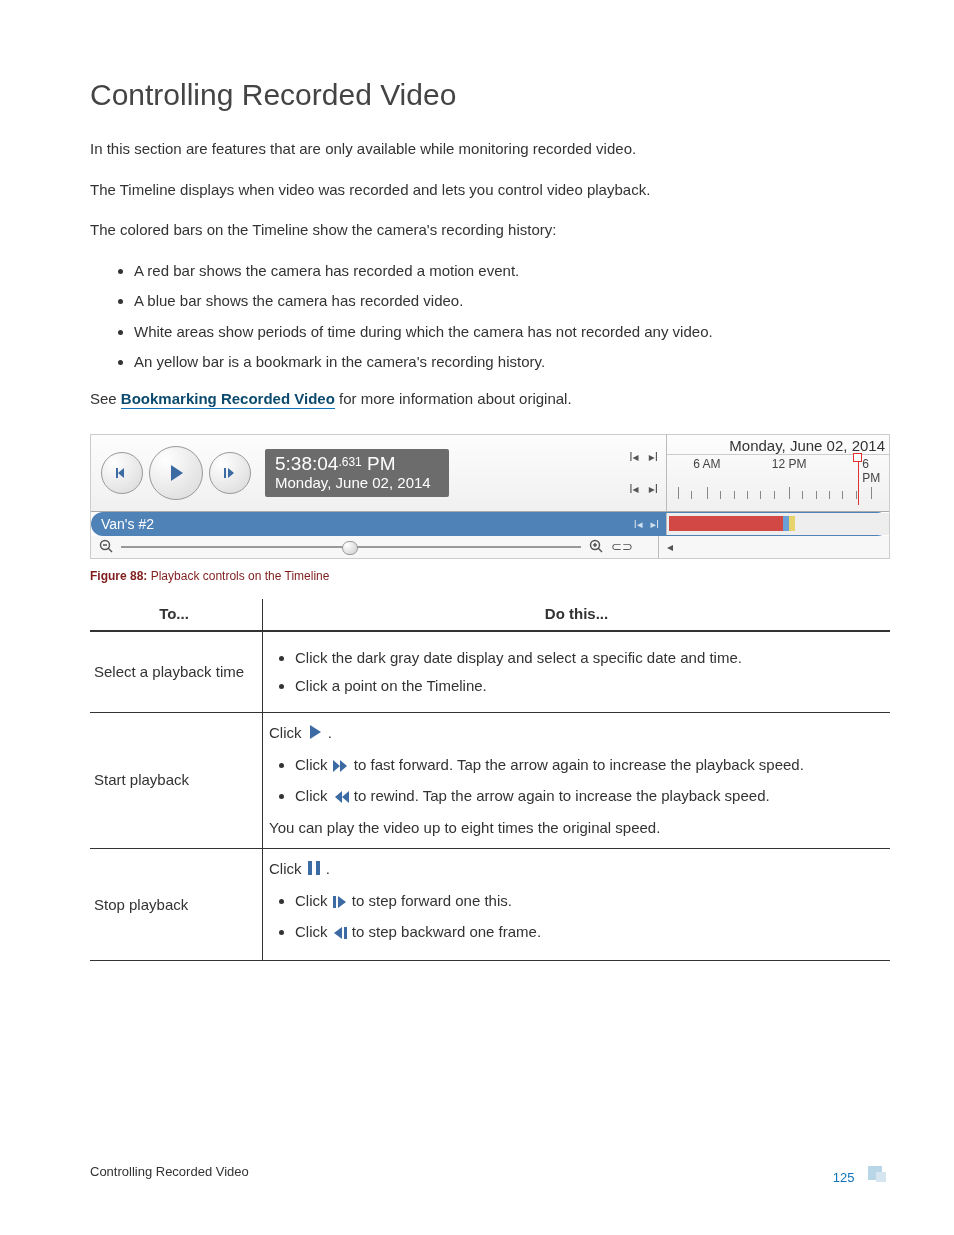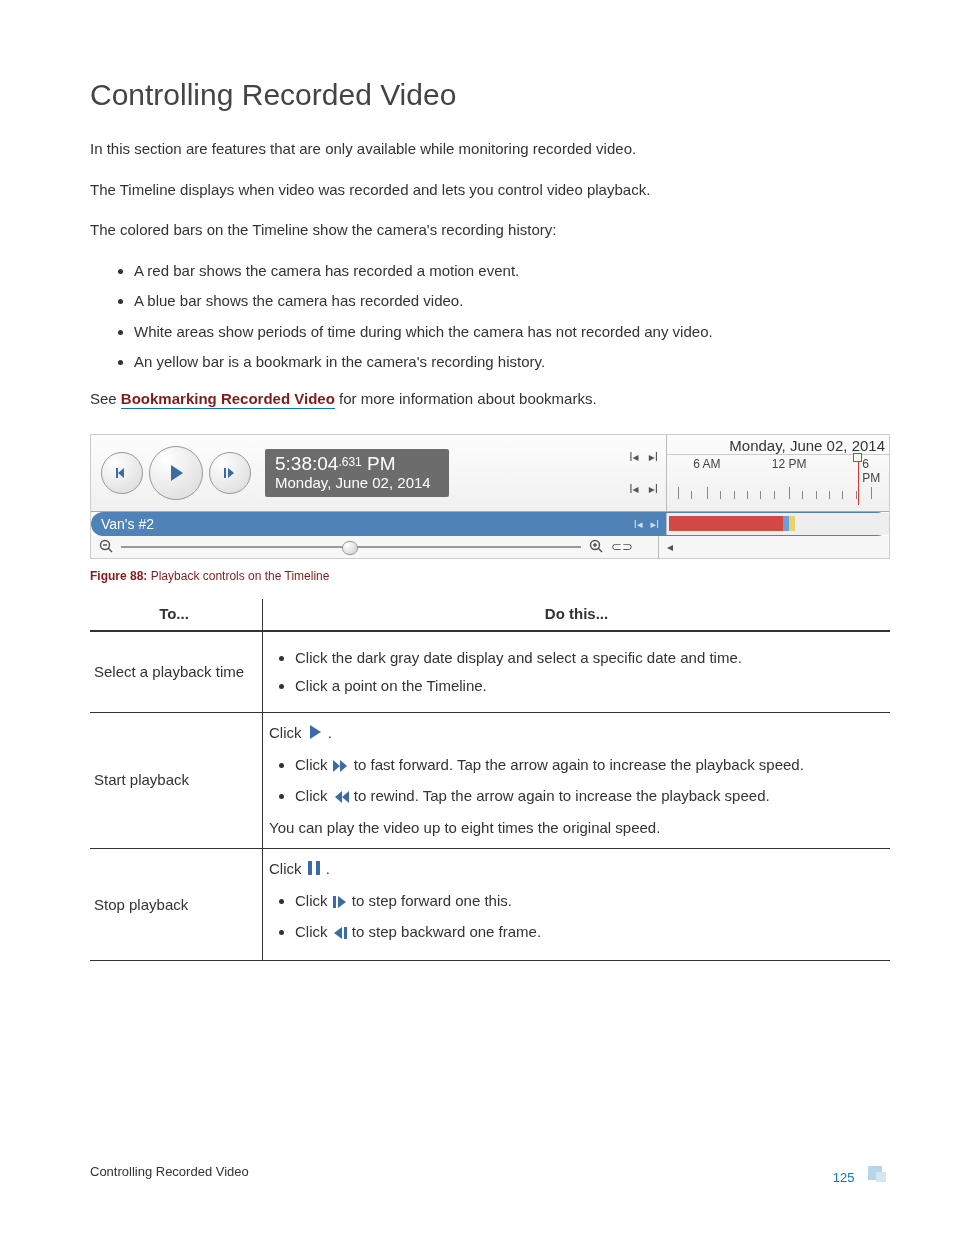--- a/index.html
+++ b/index.html
@@ -37,21 +37,21 @@
   ul.disc {
     margin: 2px 0 14px 44px;
     padding: 0;
     list-style: disc;
   }
   ul.disc li {
     margin: 8px 0;
     line-height: 1.5;
   }
   a.link {
-    color: #7f1d1d;
+    color: #0c4a6e;
     text-decoration: none;
     font-weight: 700;
     border-bottom: 1.5px solid #0e73b9;
     padding-bottom: 1px;
   }
   .figure {
     margin: 24px 0 10px;
     border: 1px solid #ccc;
   }
   .fig-top {
@@ -285,21 +285,21 @@
   <p class="body">The colored bars on the Timeline show the camera's recording history:</p>
 
   <ul class="disc">
     <li>A red bar shows the camera has recorded a motion event.</li>
     <li>A blue bar shows the camera has recorded video.</li>
     <li>White areas show periods of time during which the camera has not recorded any video.</li>
     <li>An yellow bar is a bookmark in the camera's recording history.</li>
   </ul>
 
   <p class="body">
-    <span>See </span><a class="link" href="#">Bookmarking Recorded Video</a><span> for more information about bookmarks.</span>
+    <span>See </span><a class="link" href="#">Bookmarking Recorded Video</a><span> for more information about original.</span>
   </p>
 
   <div class="figure">
     <div class="fig-top">
       <div class="ctrl-area">
         <div class="circ-btn">
           <svg width="16" height="16" viewBox="0 0 16 16">
               <path d="M10 3 L4 8 L10 13 Z" fill="#3c6aa2"></path>
               <rect x="2" y="3" width="2" height="10" fill="#3c6aa2"></rect>
             </svg>

